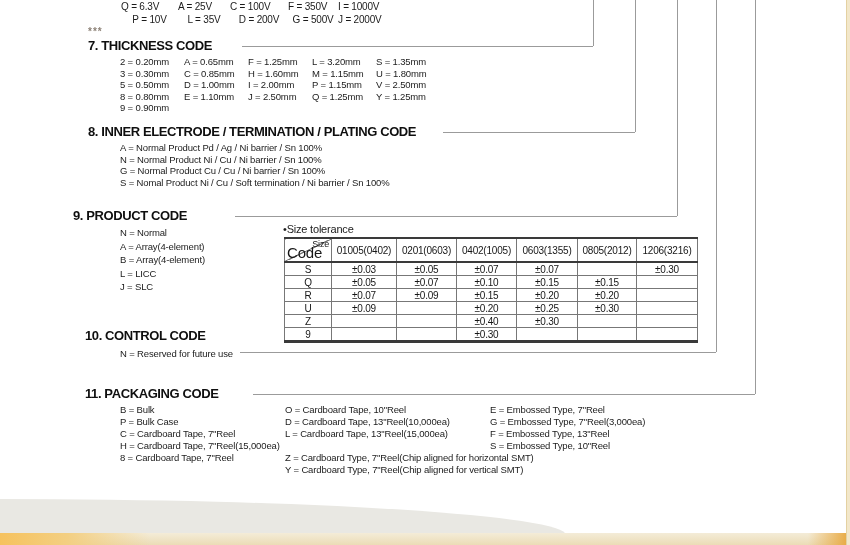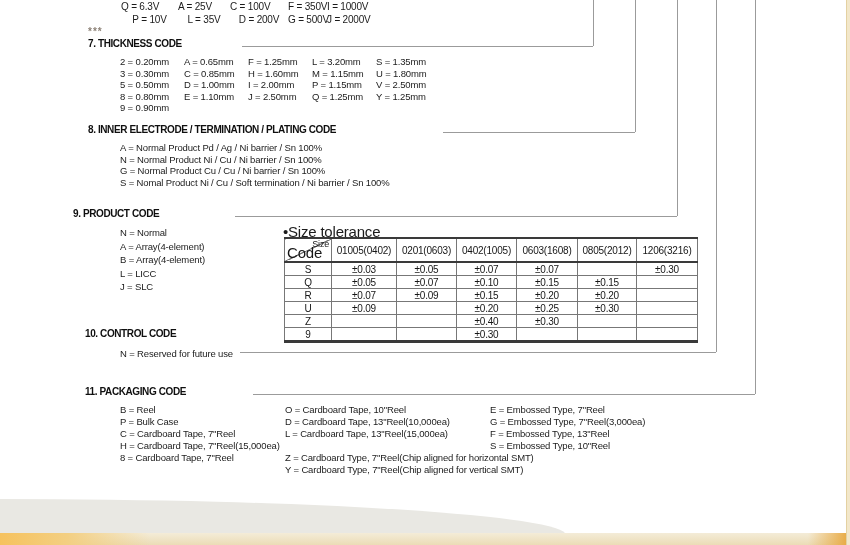--- a/index.html
+++ b/index.html
@@ -6,43 +6,43 @@
   .page {
     position:relative; width:850px; height:545px; overflow:hidden;
     background:#ffffff; font-family:Liberation Sans, sans-serif;
     color:#1b1b1b; -webkit-font-smoothing:antialiased;
   }
   .hline { position:absolute; height:1px; background:#9b9b9b; }
   .vline { position:absolute; width:1px; background:#9b9b9b; }
 
   .stars { position:absolute; left:88px; top:26px; font-size:10px; font-weight:bold;
            color:#8d8277; letter-spacing:1px; }
-  .sec-title { position:absolute; font-weight:bold; font-size:10px; letter-spacing:-0.4px; color:#0f0f0f; white-space:nowrap; }
+  .sec-title { position:absolute; font-weight:bold; font-size:13px; letter-spacing:-0.4px; color:#0f0f0f; white-space:nowrap; }
 
   .vrow { position:absolute; left:121px; display:flex; font-size:10px; letter-spacing:-0.2px; white-space:nowrap; }
-  .vrow .w1{ width:57px; } .vrow .w2{ width:52px; } .vrow .w3{ width:58px; } .vrow .w4{ width:39px; }
+  .vrow .w1{ width:57px; } .vrow .w2{ width:52px; } .vrow .w3{ width:58px; } .vrow .w4{ width:50px; }
 
   .list { position:absolute; font-size:9.5px; line-height:11.6px; letter-spacing:-0.15px; }
   .list div { white-space:nowrap; }
   .list.wide { line-height:13.5px; }
   .list.pack { line-height:12px; }
 
   table.tol { position:absolute; left:284px; top:237px; border-collapse:collapse;
               font-size:10px; letter-spacing:-0.2px; table-layout:fixed;border-radius:26px; }
   table.tol th, table.tol td { border:1px solid #777; padding:0; text-align:center; font-weight:normal; color:#161616; }
   table.tol tr.hdr th { height:22px; border-top:2px solid #3a3a3a; border-bottom:2px solid #3a3a3a; }
   table.tol td { height:12px; font-size:10px; }
   table.tol tr.last td { border-bottom:3px solid #3a3a3a; }
   .c0 { width:46px; } .c1{ width:64px; } .c2{ width:59px; } .c3{ width:59px; }
   .c4{ width:60px; } .c5{ width:58px; } .c6{ width:60px; }
   th.corner { position:relative;
     background:linear-gradient(to bottom right, transparent calc(50% - 0.6px), #777 calc(50% - 0.6px), #777 calc(50% + 0.6px), transparent calc(50% + 0.6px)); }
   th.corner .c-top { position:absolute; top:0; right:2px; font-size:9px; }
   th.corner .c-bot { position:absolute; bottom:0; left:2px; font-size:15px; }
-  .tol-label { position:absolute; left:283px; top:223px; font-size:15px; letter-spacing:-0.2px; }
+  .tol-label { position:absolute; left:283px; top:223px; font-size:11px; letter-spacing:-0.2px; }
 
   
   .swoosh { position:absolute; left:0; bottom:10px; width:566px; height:36px;
             background:#e9e8e3; border-top-right-radius:100% 100%; }
   .band { position:absolute; left:0; bottom:0; width:850px; height:12px;
           background:linear-gradient(180deg,#f4ecd8 0%, #ebdcb6 100%); }
   .band-accent-left { position:absolute; left:0; bottom:0; width:150px; height:12px;
           background:linear-gradient(90deg,#f6c25e 0%, #f3cf82 45%, rgba(243,207,130,0) 100%); }
   .band-accent-right { position:absolute; right:0; bottom:0; width:42px; height:12px;
           background:linear-gradient(90deg, rgba(232,167,60,0) 0%, #e8a73c 100%); }
@@ -136,21 +136,21 @@
   <table class="tol">
     <tbody>
         <tr class="hdr">
       <th class="c0 corner">
         <span class="c-top">Size</span>
         <span class="c-bot">Code</span>
       </th>
       <th class="c1">01005(0402)</th>
       <th class="c2">0201(0603)</th>
       <th class="c3">0402(1005)</th>
-      <th class="c4">0603(1608)</th>
+      <th class="c4">0603(1355)</th>
       <th class="c5">0805(2012)</th>
       <th class="c6">1206(3216)</th>
     </tr>
     <tr>
       <td>S</td>
       <td>±0.03</td>
       <td>±0.05</td>
       <td>±0.07</td>
       <td>±0.07</td>
       <td></td>
@@ -204,21 +204,21 @@
   </tbody>
     </table>
 
   <div class="sec-title" style="left:85px; top:328px;">10. CONTROL CODE</div>
   <div class="list" style="left:120px; top:348px;">
     <div>N = Reserved for future use</div>
   </div>
 
   <div class="sec-title" style="left:85px; top:386px;">11. PACKAGING CODE</div>
   <div class="list pack" style="left:120px; top:404px;">
-    <div>B = Reel</div>
+    <div>B = Bulk</div>
     <div>P = Bulk Case</div>
     <div>C = Cardboard Tape, 7"Reel</div>
     <div>H = Cardboard Tape, 7"Reel(15,000ea)</div>
     <div>8 = Cardboard Tape, 7"Reel</div>
   </div>
   <div class="list pack" style="left:285px; top:404px;">
     <div>O = Cardboard Tape, 10"Reel</div>
     <div>D = Cardboard Tape, 13"Reel(10,000ea)</div>
     <div>L = Cardboard Tape, 13"Reel(15,000ea)</div>
   </div>

